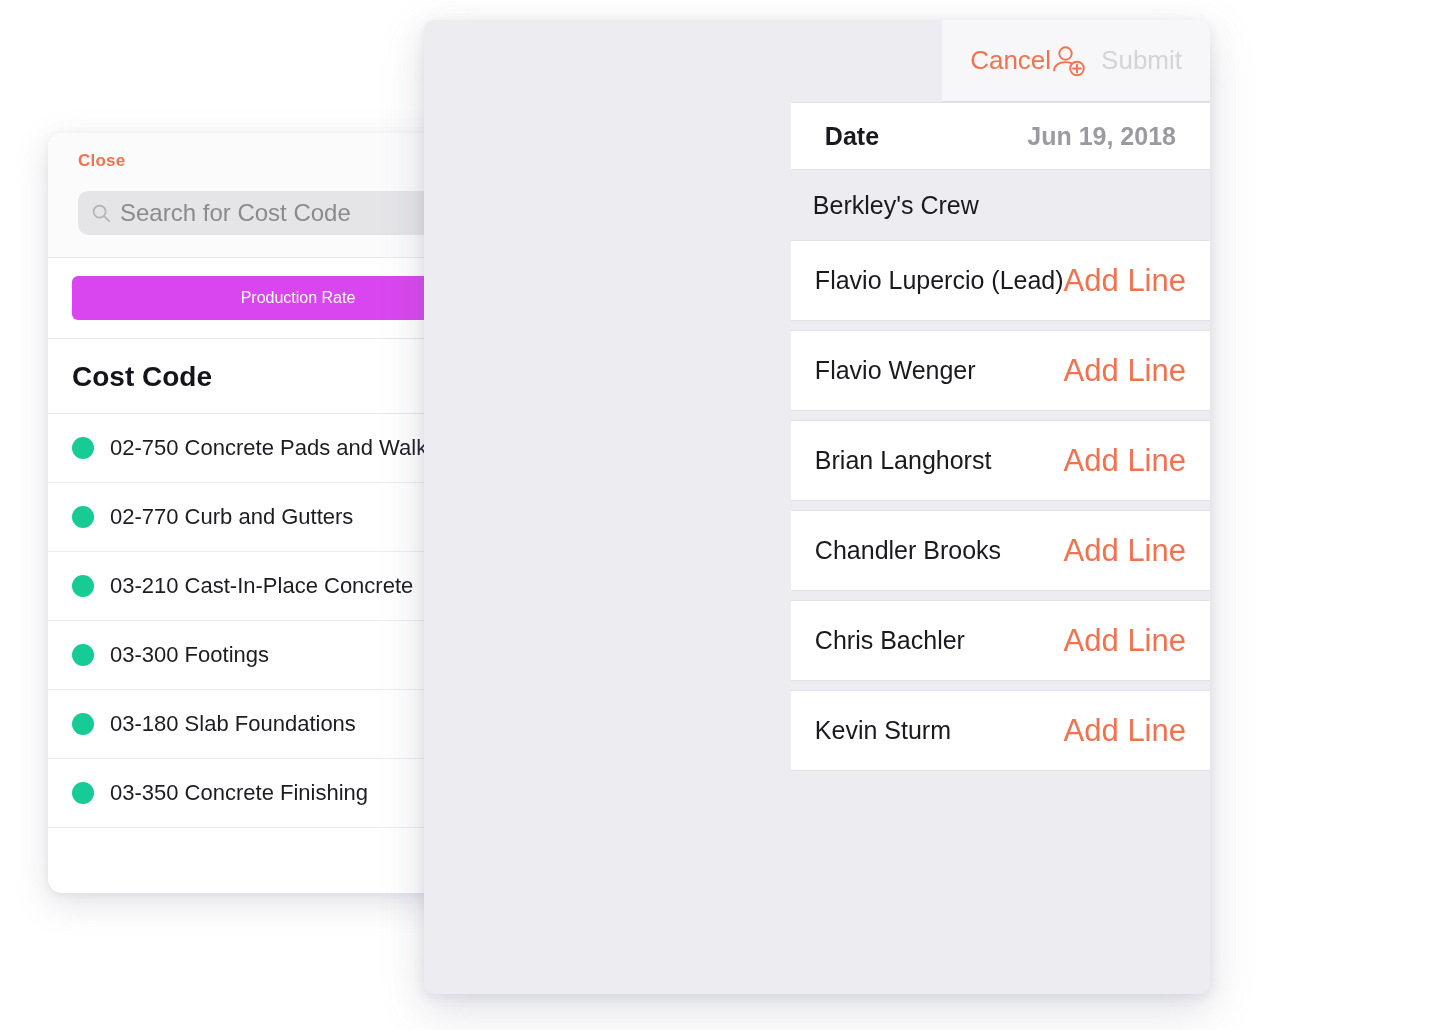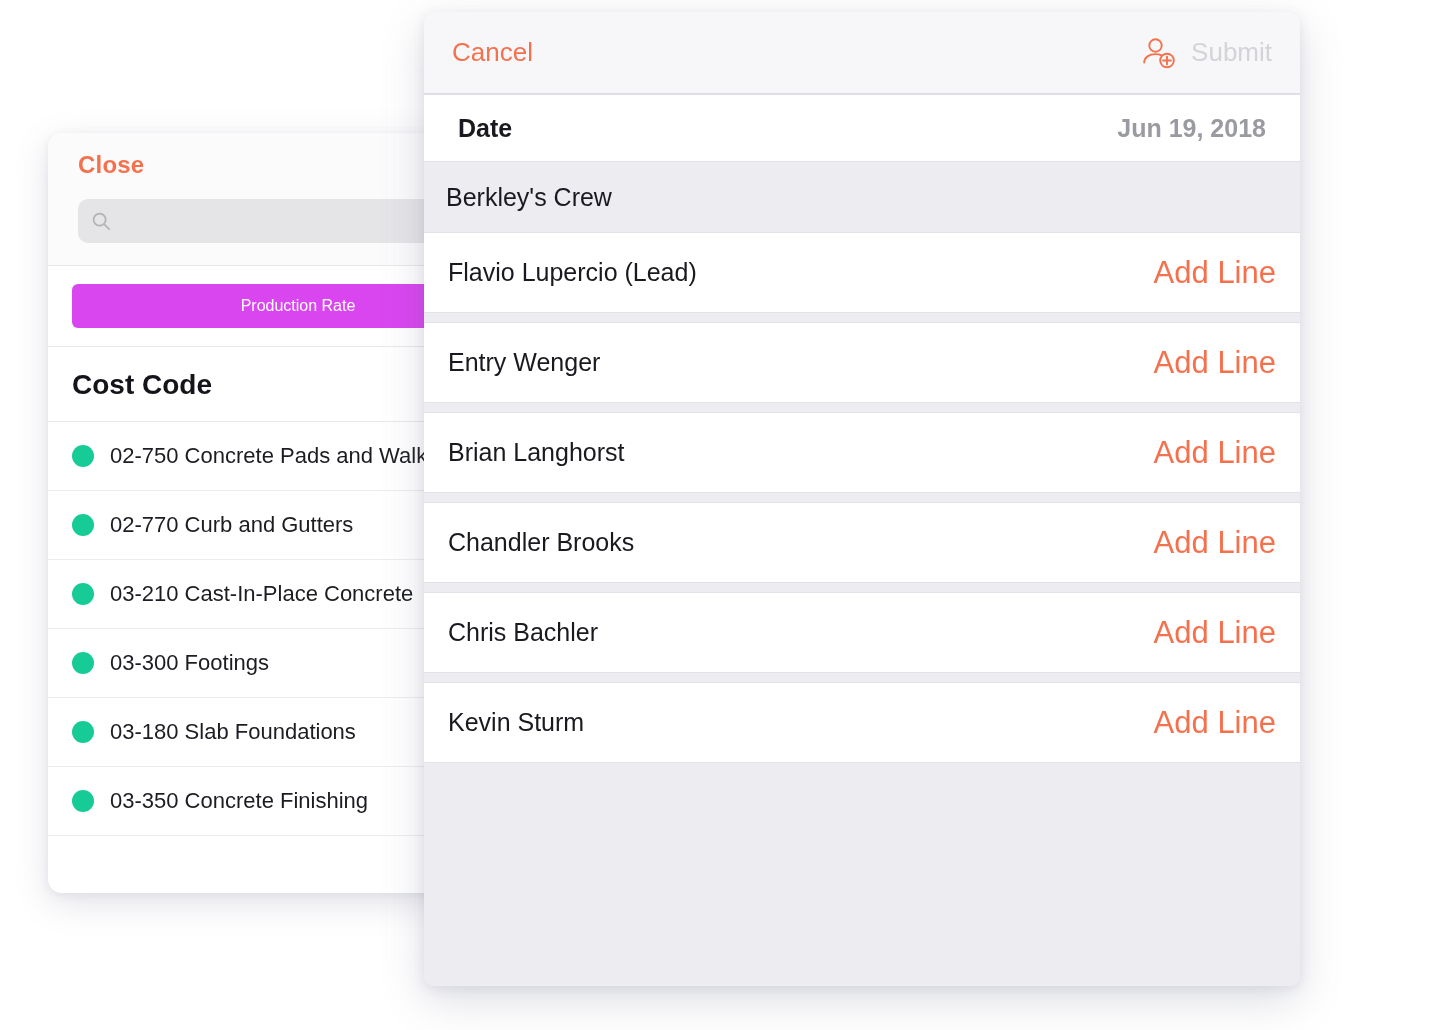--- a/index.html
+++ b/index.html
@@ -35,21 +35,21 @@
 
   .lp-header {
     background: #fbfbfc;
     padding: 18px 30px 22px 30px;
     border-bottom: 1px solid #e8e8ec;
   }
 
   .lp-close {
     display: inline-block;
     color: #f4714e;
-    font-size: 24px;
+    font-size: 17px;
     font-weight: bold;
     letter-spacing: 0.2px;
     cursor: pointer;
     margin-bottom: 16px;
   }
 
   .lp-search {
     display: flex;
     align-items: center;
     height: 44px;
@@ -133,30 +133,31 @@
   .lp-item-label {
     font-size: 22px;
     color: #1c1c22;
     white-space: nowrap;
   }
 
   
   .right-panel {
     position: absolute;
     left: 424px;
-    top: 12px;
-    width: 876px;
+    top: 20px;
+    width: 786px;
     height: 974px;
     background: #ececf1;
     border-radius: 10px;
     box-shadow: 0 14px 44px rgba(96, 98, 128, 0.22),
                 0 3px 12px rgba(96, 98, 128, 0.12);
     overflow: hidden;
     display: flex;
     flex-direction: column;
+    align-items: flex-end;
   }
 
   .rp-navbar {
     position: relative;
     flex: 0 0 auto;
     height: 82px;
     background: #f7f7f9;
     display: flex;
     align-items: center;
     padding: 0 28px;
@@ -250,20 +251,21 @@
   <div class="left-panel">
 
     <div class="lp-header">
       <div class="lp-close">Close</div>
 
       <div class="lp-search">
         <svg class="mag" viewBox="0 0 24 24" fill="none">
           <circle cx="10.5" cy="10.5" r="6.6" stroke="#8a8a8f" stroke-width="1.9"></circle>
           <line x1="15.4" y1="15.4" x2="21" y2="21" stroke="#8a8a8f" stroke-width="1.9" stroke-linecap="round"></line>
         </svg>
+        <input class="lp-search-input" type="text" placeholder="Search for Cost Code" style="">
       </div>
     </div>
 
     <div class="lp-action-zone">
       <button class="lp-prod-btn">Production Rate</button>
     </div>
 
 
     <div class="lp-section-title">Cost Code</div>
 
@@ -320,21 +322,21 @@
         <span class="rp-date-value">Jun 19, 2018</span>
       </div>
 
       <div class="rp-group-header">Berkley's Crew</div>
 
       <div class="rp-person-row">
         <span class="rp-person-name">Flavio Lupercio (Lead)</span>
         <span class="rp-add-line">Add Line</span>
       </div>
       <div class="rp-person-row">
-        <span class="rp-person-name">Entry Wenger</span>
+        <span class="rp-person-name">Flavio Wenger</span>
         <span class="rp-add-line">Add Line</span>
       </div>
       <div class="rp-person-row">
         <span class="rp-person-name">Brian Langhorst</span>
         <span class="rp-add-line">Add Line</span>
       </div>
       <div class="rp-person-row">
         <span class="rp-person-name">Chandler Brooks</span>
         <span class="rp-add-line">Add Line</span>
       </div>

